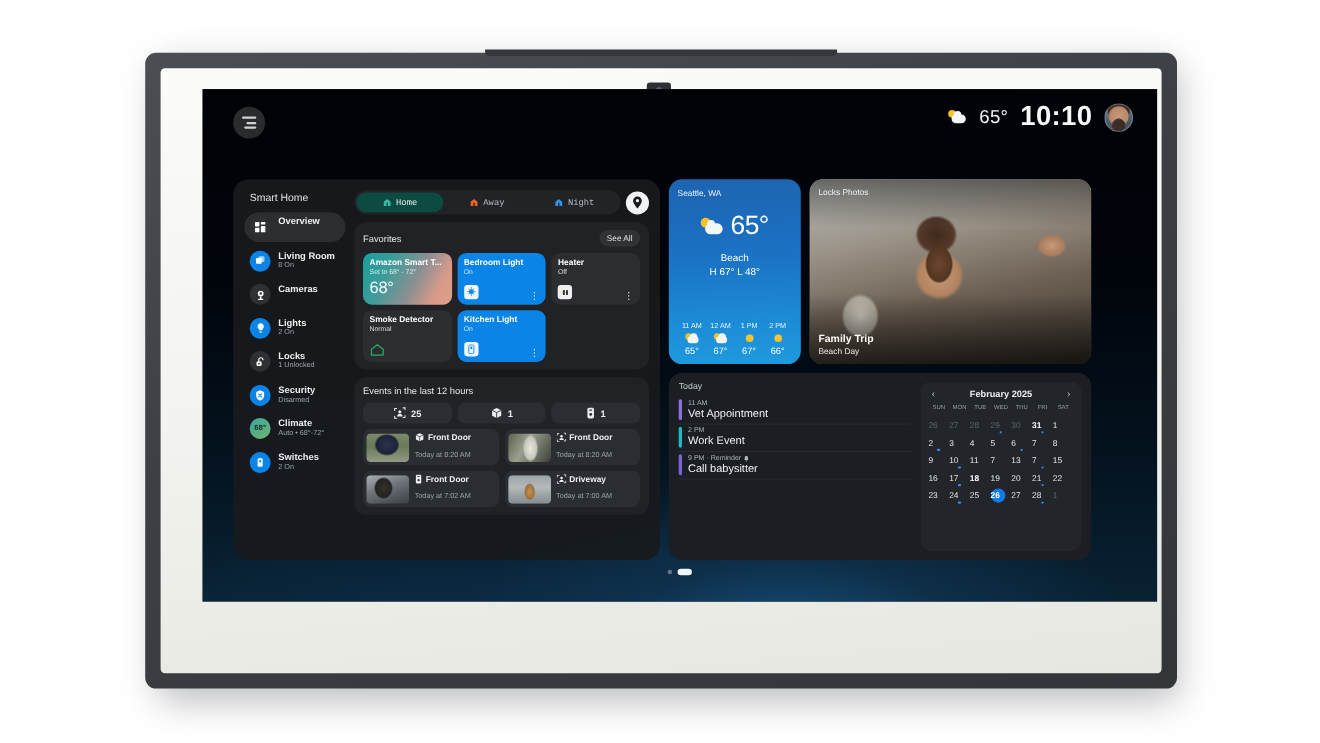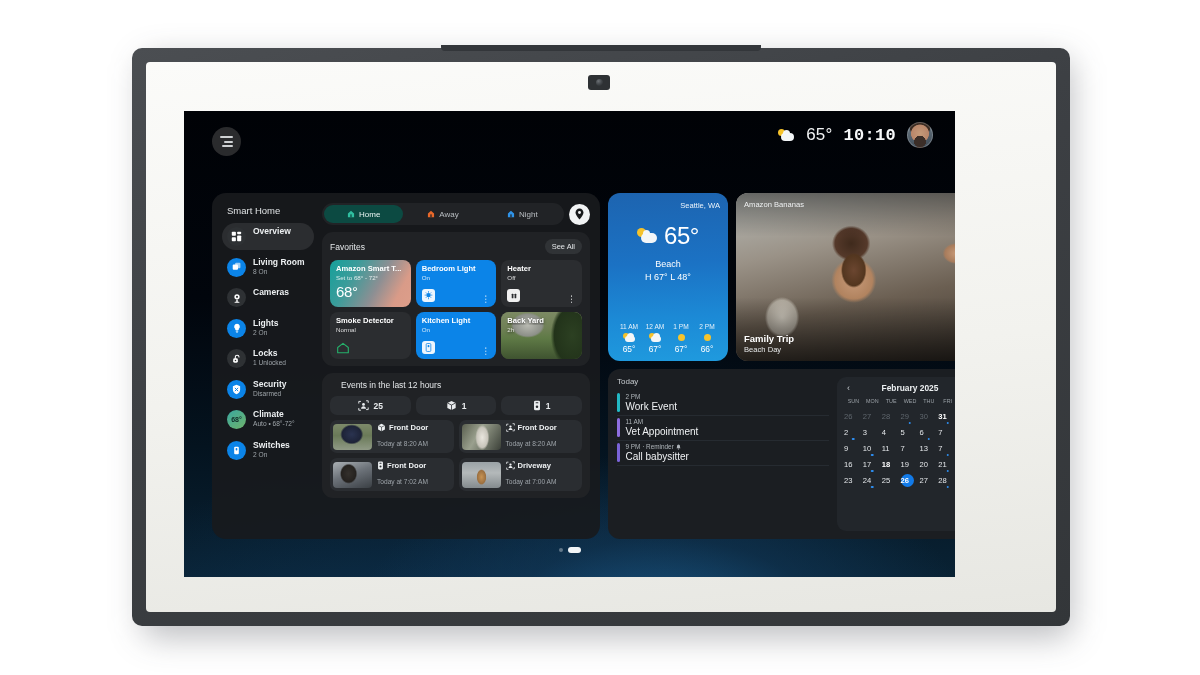--- a/index.html
+++ b/index.html
@@ -40,21 +40,21 @@
     display:flex; align-items:center; justify-content:center;
   }
   .camera i {
     width: 7px; height: 7px; border-radius: 50%;
     background: radial-gradient(circle at 35% 30%, #6d7176 0%, #44484c 45%, #212426 100%);
     display:block;
   }
 
   
   .screen {
-    position: absolute; left: 184px; top: 111px; width: 771px; height: 466px;
+    position: absolute; left: 184px; top: 81px; width: 868px; height: 466px;
     background: #737373;
     overflow: hidden;
   }
   .screen-bg {
     position: absolute; inset: 0;
     background:
       radial-gradient(ellipse 430px 250px at 62% 112%, rgba(30,98,150,.85) 0%, rgba(19,60,95,.5) 38%, rgba(6,20,34,0) 72%),
       radial-gradient(ellipse 560px 330px at 30% 125%, rgba(16,58,96,.65) 0%, rgba(5,18,31,0) 70%),
       linear-gradient(180deg,#000206 0%,#01050c 40%,#04131f 72%,#092234 100%);
   }
@@ -68,21 +68,21 @@
   .menu-btn .bars { width:13px; display:flex; flex-direction:column; gap:2.5px; align-items:flex-end;}
   .menu-btn .bars span { display:block; height:2px; background:#cfd2d4; border-radius:1px; }
   .menu-btn .bars span:nth-child(1){ width:13px;}
   .menu-btn .bars span:nth-child(2){ width:9px;}
   .menu-btn .bars span:nth-child(3){ width:11px;}
 
   .status-right {
     position:absolute; right:22px; top:11px; display:flex; align-items:center; gap:11px;
   }
   .st-temp { color:#f2f4f5; font-size:17px; letter-spacing:.2px; }
-  .st-time { color:#f6f8f9; font-size:17px; font-weight:600; letter-spacing:.3px;font-family:Liberation Mono, monospace;}
+  .st-time { color:#f6f8f9; font-size:25px; font-weight:600; letter-spacing:.3px;}
   .avatar {
     width:26px; height:26px; border-radius:50%;
     background:
       radial-gradient(circle at 50% 78%, #3b2e28 0%, #3b2e28 26%, rgba(0,0,0,0) 27%),
       radial-gradient(circle at 50% 44%, #c59a79 0%, #b9866a 48%, rgba(0,0,0,0) 52%),
       radial-gradient(circle at 50% 16%, #3a2b22 0%, #3a2b22 42%, rgba(0,0,0,0) 46%),
       linear-gradient(170deg,#6b7a86,#3e4a55);
     border:1px solid rgba(255,255,255,.22);
     overflow:hidden;
   }
@@ -119,21 +119,21 @@
     background:linear-gradient(140deg,#3aa7a0,#6fb36a);
     font-size:7px; font-weight:700; color:#0f2b28;
   }
 
   .sh-main { flex:1; display:flex; flex-direction:column; gap:7px; min-width:0; }
 
   .modes { display:flex; align-items:center; gap:5px; }
   .modes-bar { flex:1; display:flex; background:#212326; border-radius:14px; padding:2px; }
   .mode {
     flex:1; display:flex; justify-content:center; gap:4px;
-    padding:4.5px 0; border-radius:12px; font-size:8px; color:#b9bec2;
+    padding:4.5px 0; border-radius:12px; font-size:8px; color:#b9bec2;font-family:Liberation Mono, monospace;
   }
   .mode.sel { background:#0c4a42; color:#e8f5f2; }
   .loc-btn {
     width:21px;height:21px;border-radius:50%;background:#f1f3f4;
     display:flex;align-items:center;justify-content:center;flex-shrink:0;
   }
 
   .card-block { background:#202225; border-radius:11px; padding:7px 8px; }
   .blk-head { display:flex; align-items:center; justify-content:space-between; margin-bottom:6px; }
   .blk-title { color:#e4e7e9; font-size:8.5px; }
@@ -195,21 +195,21 @@
   .shopping { width:118px; background:#1b1e22; border-radius:12px; padding:8px 9px; }
   .sl-title { color:#c3c8cc; font-size:8px; margin-bottom:4px; }
   .sl-item { color:#eaedef; font-size:9px; padding:6px 0 5px; border-top:1px solid #2b3036; }
   .sl-item.first { border-top:none; padding-top:2px; }
 
   .weather {
     width:120px; border-radius:12px; padding:8px 8px 7px;
     background:linear-gradient(178deg,#1d64b0 0%,#1b72c4 42%,#1c8ad6 74%,#1f9ade 100%);
     display:flex; flex-direction:column;
   }
-  .wx-city { color:#eaf3fb; font-size:7.6px;text-align:right; }
+  .wx-city { color:#eaf3fb; font-size:7.6px; }
   .wx-now { display:flex; align-items:center; justify-content:center; gap:6px; margin-top:12px; }
   .wx-big { color:#fff; font-size:24px; font-weight:400; letter-spacing:-.5px;}
   .wx-cond { text-align:center; color:#fff; font-size:9px; margin-top:9px; }
   .wx-hl { text-align:center; color:#fff; font-size:9px; margin-top:3px; }
   .wx-fore { display:flex; justify-content:space-between; margin-top:auto; padding-top:6px; }
   .wx-col { text-align:center; flex:1; }
   .wx-h { color:#e7f1fa; font-size:6.6px; }
   .wx-i { height:11px; display:flex; align-items:center; justify-content:center; margin:2px 0 1px;}
   .wx-t { color:#fff; font-size:8.4px; }
   .dot-sun { width:7px;height:7px;border-radius:50%;background:#f6c42c; }
@@ -521,31 +521,26 @@
                   <span class="fav-btn">
                     <svg width="7" height="9" viewBox="0 0 10 14">
                         <rect x="1.4" y=".8" width="7.2" height="12.4" rx="1.6" fill="none" stroke="#0b84e8" stroke-width="1.2"></rect>
                         <rect x="3.6" y="3.2" width="2.8" height="3.6" rx="1.2" fill="#0b84e8"></rect>
                       </svg>
                   </span>
                   <span class="kebab">⋮</span>
                 </span>
               </div>
 
-              <div class="fav fav-cam">
-                <span class="fav-cam-img"></span>
-                <span class="fav-name">Back Yard</span>
-                <span class="fav-sub">2h</span>
-              </div>
 
             </div>
           </div>
 
           <div class="card-block">
-            <div class="blk-title" style="margin-bottom:6px;margin-left:11px;">Events in the last 12 hours</div>
+            <div class="blk-title" style="margin-bottom:6px;">Events in the last 12 hours</div>
 
             <div class="ev-chips">
               <div class="chip">
                 <span>
                   <svg width="11" height="11" viewBox="0 0 14 14">
                       <path d="M1 4V1.8h2.2M10.8 1h2.2v2.2M13 10v2.2h-2.2M3.2 13H1v-2.2" stroke="#e9ecee" stroke-width="1.2" fill="none" stroke-linecap="round"></path>
                       <circle cx="7" cy="5.6" r="1.8" fill="#e9ecee"></circle>
                       <path d="M3.9 11c0-1.9 1.4-3.1 3.1-3.1s3.1 1.2 3.1 3.1z" fill="#e9ecee"></path>
                     </svg>
                 </span>
@@ -695,47 +690,47 @@
                     <span class="dot-sun"></span>
                   </div>
                 <div class="wx-t">66°</div>
               </div>
             </div>
           </div>
 
           <div class="photos">
             <span class="photo-img"></span>
             <span class="photo-scrim"></span>
-            <span class="ph-title">Amazon Bananas</span>
+            <span class="ph-title">Locks Photos</span>
             <span class="ph-cap">
               <span class="ph-c1" style="display:block">Family Trip</span>
               <span class="ph-c2" style="display:block">Beach Day</span>
             </span>
           </div>
 
         </div>
 
         <div class="rc-bottom">
 
           <div class="today">
             <div class="today-title">Today</div>
+
+            <div class="agenda-row">
+              <span class="agenda-bar" style="background:#8e6ee0"></span>
+              <span>
+                <span class="agenda-time" style="display:block">11 AM</span>
+                <span class="agenda-name" style="display:block">Vet Appointment</span>
+              </span>
+            </div>
 
             <div class="agenda-row">
               <span class="agenda-bar" style="background:#22b8c4"></span>
               <span>
                 <span class="agenda-time" style="display:block">2 PM</span>
                 <span class="agenda-name" style="display:block">Work Event</span>
-              </span>
-            </div>
-
-            <div class="agenda-row">
-              <span class="agenda-bar" style="background:#8e6ee0"></span>
-              <span>
-                <span class="agenda-time" style="display:block">11 AM</span>
-                <span class="agenda-name" style="display:block">Vet Appointment</span>
               </span>
             </div>
 
 
             <div class="agenda-row">
               <span class="agenda-bar" style="background:#7a63d8"></span>
               <span>
                 <span class="agenda-time">
                   <span>9 PM · Reminder</span>
                   <span>

